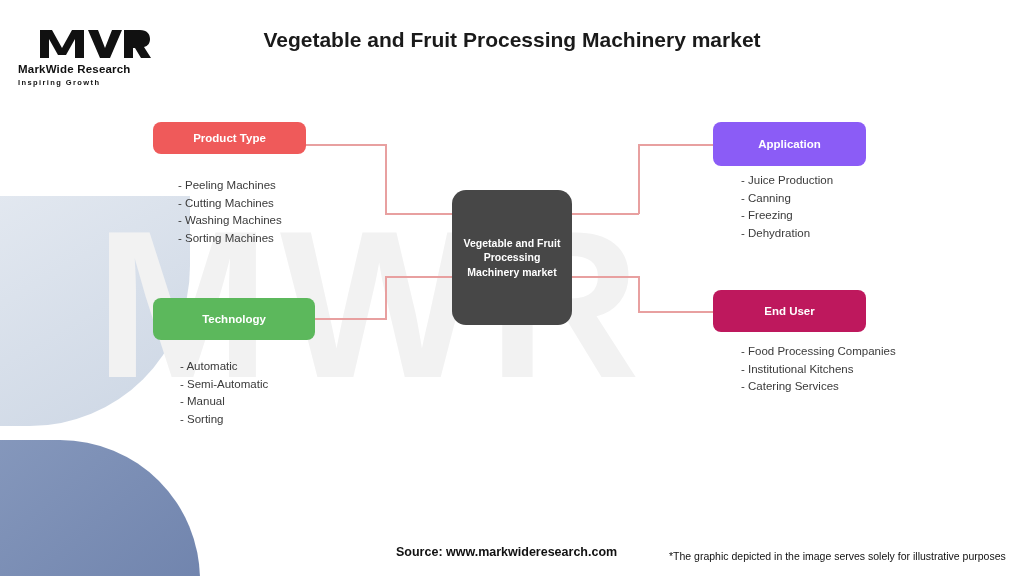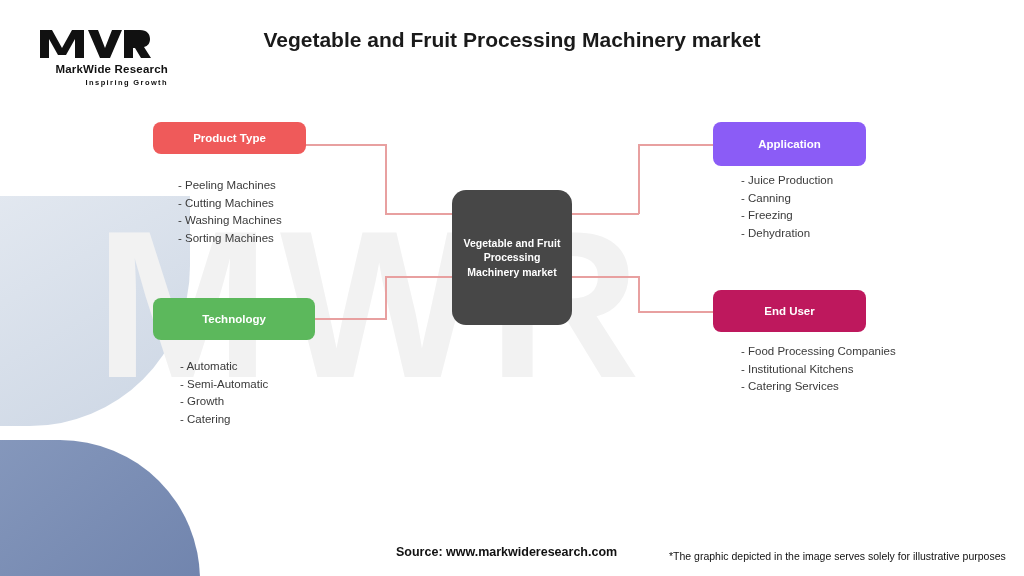--- a/index.html
+++ b/index.html
@@ -54,21 +54,21 @@
     background: linear-gradient(140deg, #8b9dc0 0%, #6d81ab 100%);
     border-radius: 0 140px 0 0;
   }
 
   
   .logo {
     position: absolute;
     left: 18px;
     top: 22px;
     width: 150px;
-    text-align: right;
+    text-align: left;
   }
   .logo-mark {
     position: relative;
     height: 40px;
     width: 115px;
     margin: 0 auto;
   }
   .logo-name {
     font-size: 11.5px;
     font-weight: bold;
@@ -223,22 +223,22 @@
     <div>- Washing Machines</div>
     <div>- Sorting Machines</div>
   </div>
 
   <div class="branch-box" id="box-technology">
     <span>Technology</span>
   </div>
   <div class="branch-list" id="list-technology">
     <div>- Automatic</div>
     <div>- Semi-Automatic</div>
-    <div>- Growth</div>
-    <div>- Catering</div>
+    <div>- Manual</div>
+    <div>- Sorting</div>
   </div>
 
   <div class="branch-box" id="box-application">
     <span>Application</span>
   </div>
   <div class="branch-list" id="list-application">
     <div>- Juice Production</div>
     <div>- Canning</div>
     <div>- Freezing</div>
     <div>- Dehydration</div>

